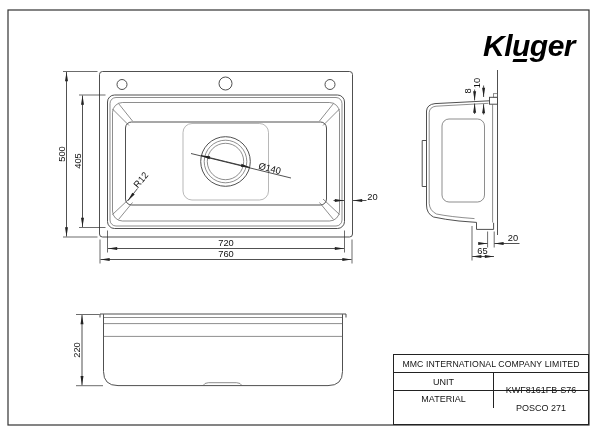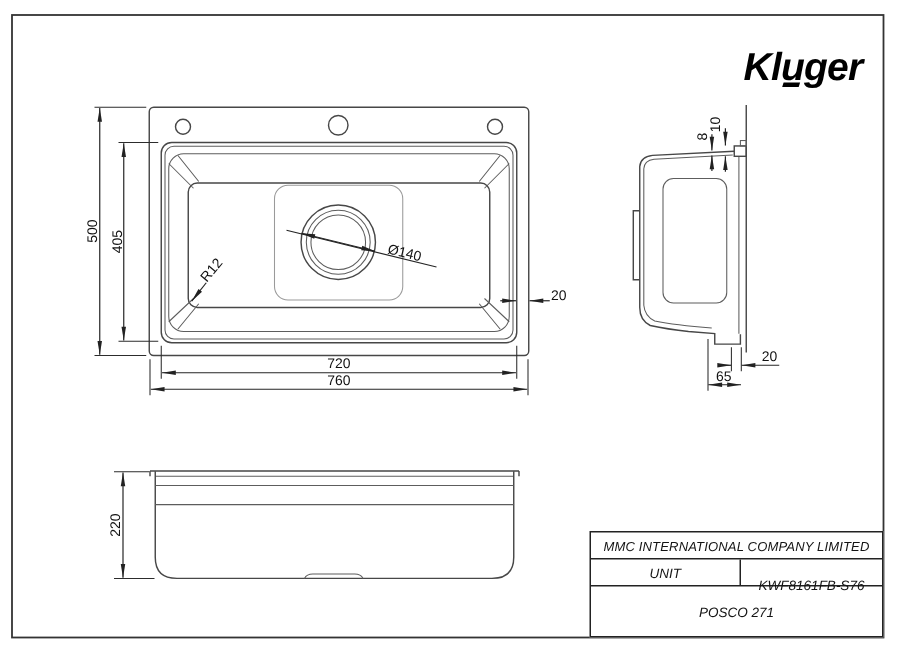--- a/index.html
+++ b/index.html
@@ -8,28 +8,28 @@
   svg{position:absolute;left:0;top:0;}
   .geo{fill:none;stroke:#474747;stroke-width:.95;}
   .thin{fill:none;stroke:#5d5d5d;stroke-width:.7;}
   .xlight{fill:none;stroke:#9a9a9a;stroke-width:.7;}
   .dim{fill:none;stroke:#252525;stroke-width:.8;}
   .ext{fill:none;stroke:#2c2c2c;stroke-width:.7;}
   .border{fill:none;stroke:#333;stroke-width:1.2;}
   text.dimtxt{font-family:"Liberation Sans",sans-serif;font-size:9.3px;fill:#111;}
   
   #logo{position:absolute;top:31px;right:25px;font-family:"Liberation Sans",sans-serif;
-        font-style:italic;font-weight:bold;font-size:26px;color:#000;letter-spacing:-.5px;
+        font-style:italic;font-weight:bold;font-size:30px;color:#000;letter-spacing:-.5px;
         line-height:1;white-space:nowrap;}
   #logo .u-accent{position:relative;display:inline-block;}
   #logo .u-accent::after{content:"";position:absolute;left:1px;right:3px;bottom:-1px;height:2.6px;
         background:#000;transform:skewX(-18deg);}
   
   #titleblock{position:absolute;left:393px;top:354px;width:196px;height:71px;box-sizing:border-box;
-        border:1.2px solid #222;background:#fff;color:#141414;font-size:9px;font-style:italic;}
+        border:1.2px solid #222;background:#fff;color:#141414;font-size:9px;}
   .tb-company{height:17px;display:flex;align-items:center;justify-content:center;
         border-bottom:1px solid #222;font-size:8.7px;letter-spacing:.1px;}
   .tb-row{height:17px;display:flex;border-bottom:1px solid #222;}
   .tb-row:last-child{border-bottom:none;height:16.5px;}
   .tb-label{width:100px;display:flex;align-items:center;justify-content:center;
         border-right:1px solid #222;box-sizing:border-box;}
   .tb-value{flex:1;display:flex;align-items:center;justify-content:center;margin-top:17px;}
 </style>
 </head>
 <body>
@@ -146,17 +146,18 @@
 
 <div id="logo"><span>Kl</span><span class="u-accent">u</span><span>ger</span></div>
 
 <div id="titleblock">
   <div class="tb-company">MMC INTERNATIONAL COMPANY LIMITED</div>
   <div class="tb-row">
     <div class="tb-label">UNIT</div>
     <div class="tb-value">KWF8161FB-S76</div>
   </div>
   <div class="tb-row">
+    <div class="tb-label">MATERIAL</div>
     <div class="tb-value">POSCO 271</div>
   </div>
 </div>
 
 </div>
 
 </body></html>

